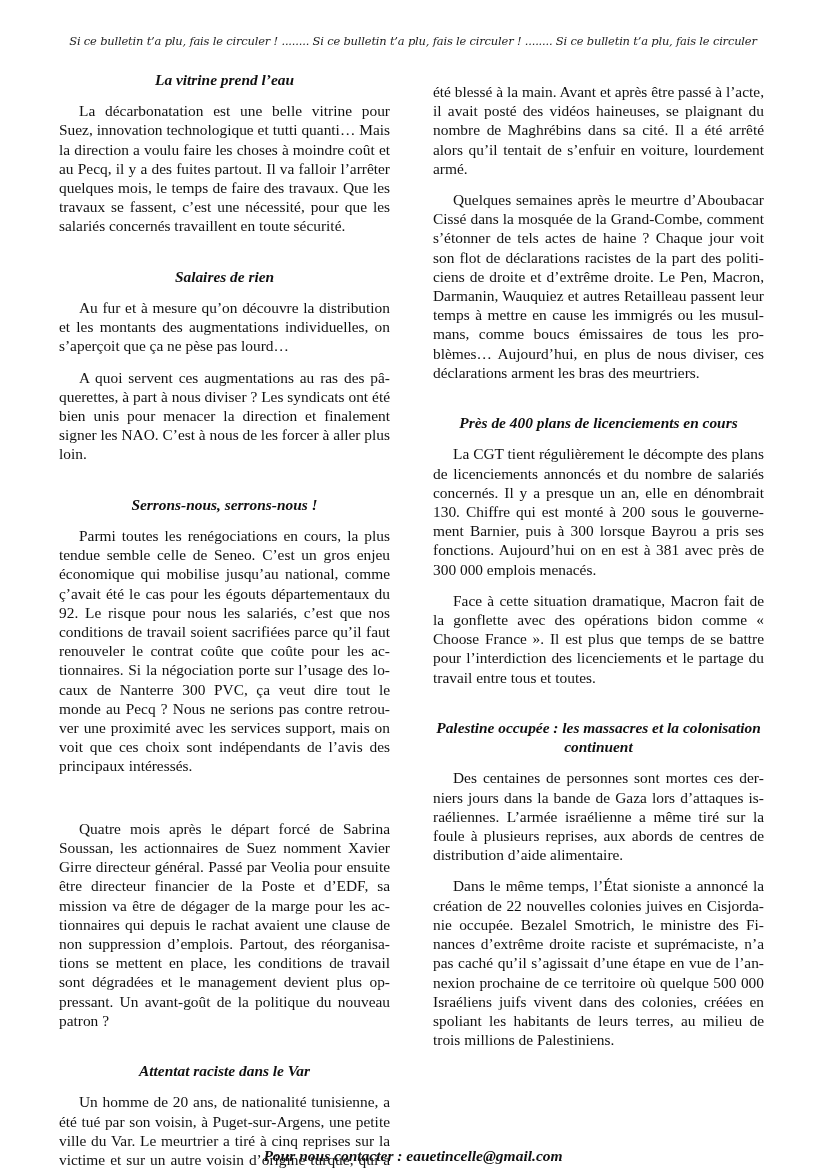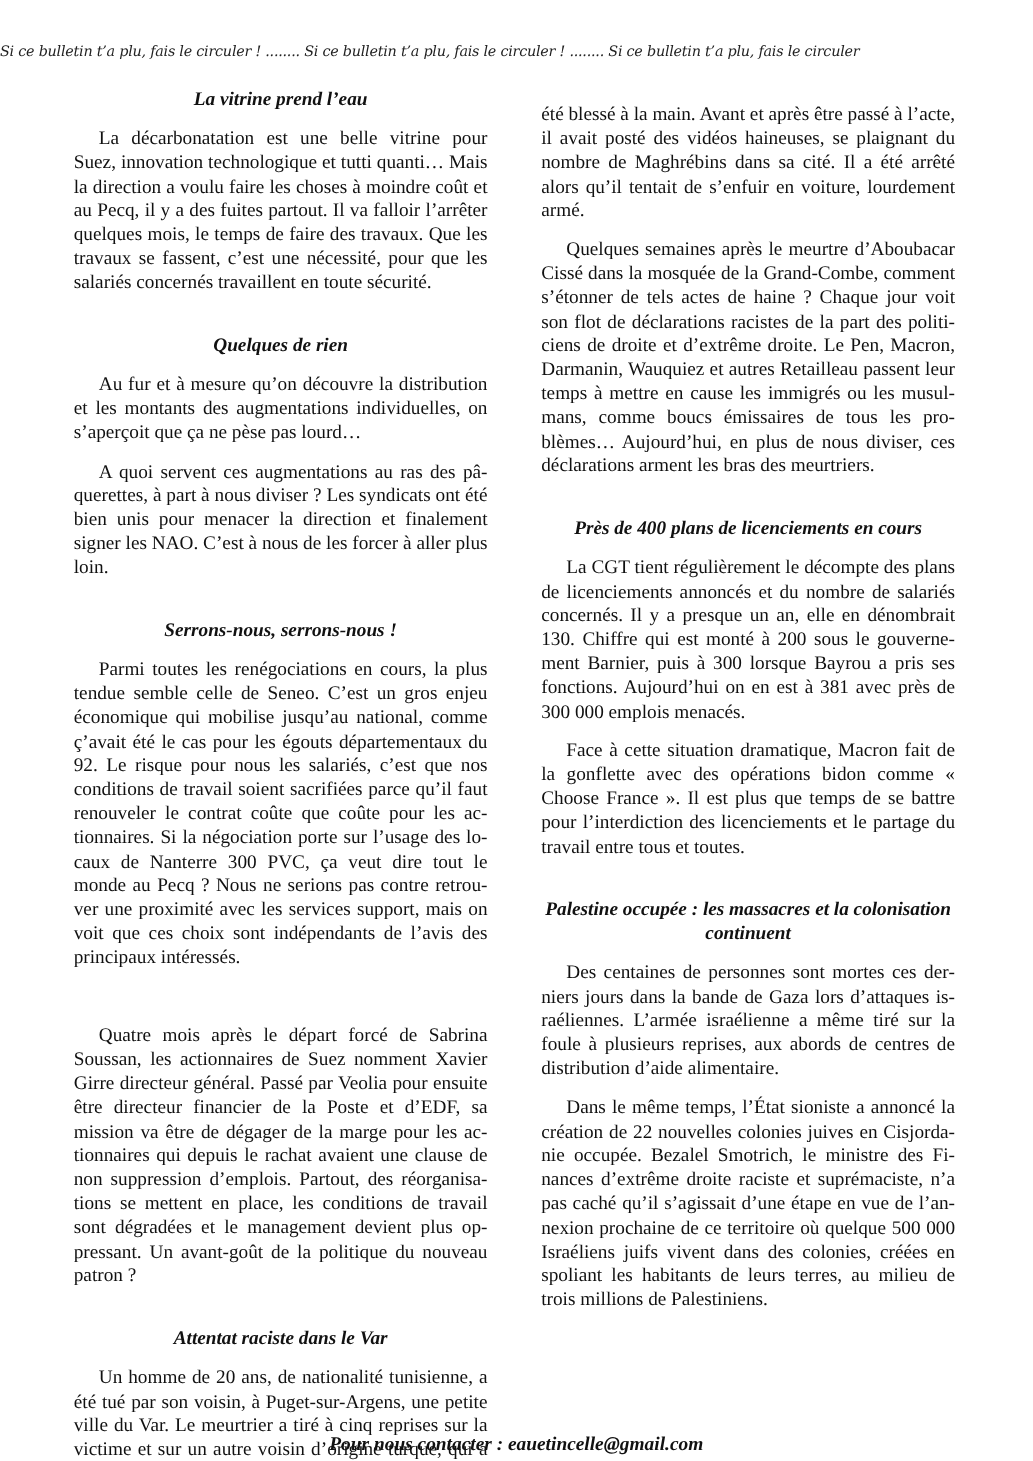--- a/index.html
+++ b/index.html
@@ -1,18 +1,18 @@
 <!DOCTYPE html>
 <html><head>
   <meta charset="utf-8">
   <style>
     html, body { margin: 0; padding: 0; background: #ffffff; }
     body { width: 826px; height: 1169px; position: relative; overflow: hidden; color: #111; }
     .banner {
-      position: absolute; top: 34px; left: 0; width: 826px; 
+      position: absolute; top: 34px; left: 0; width: 826px; text-align: center;
       font-family: "DejaVu Serif", serif; font-style: italic; font-size: 11.5px; letter-spacing: -0.2px; color: #222;
     }
     .col {
       position: absolute; top: 70px; width: 355px;
       font-family: "Liberation Serif", serif; font-size: 15.4px; line-height: 19.2px;
       text-align: justify; hyphens: manual;
     }
     .col-left { left: 47px; }
     .col-right { left: 421px; }
     .col h2 {
@@ -34,21 +34,21 @@
 
 <div class="banner">Si ce bulletin t’a plu, fais le circuler ! ........ Si ce bulletin t’a plu, fais le circuler ! ........ Si ce bulletin t’a plu, fais le circuler</div>
 
 <div class="col col-left">
   <section>
     <h2>La vitrine prend l’eau</h2>
     <p class="last">La décarbonatation est une belle vitrine pour Suez, innovation technologique et tutti quanti… Mais la direction a voulu faire les choses à moindre coût et au Pecq, il y a des fuites partout. Il va falloir l’arrêter quelques mois, le temps de faire des tra­vaux. Que les travaux se fassent, c’est une nécessité, pour que les salariés concernés travaillent en toute sécurité.</p>
   </section>
   <div class="gap"></div>
   <section>
-    <h2>Quelques de rien</h2>
+    <h2>Salaires de rien</h2>
     <p class="last">Au fur et à mesure qu’on découvre la distribution et les montants des augmentations individuelles, on s’aperçoit que ça ne pèse pas lourd…</p>
     <p class="last">A quoi servent ces augmentations au ras des pâ­querettes, à part à nous diviser ? Les syndicats ont été bien unis pour menacer la direction et finalement signer les NAO. C’est à nous de les forcer à aller plus loin.</p>
   </section>
   <div class="gap"></div>
   <section>
     <h2>Serrons-nous, serrons-nous !</h2>
     <p class="last">Parmi toutes les renégociations en cours, la plus tendue semble celle de Seneo. C’est un gros enjeu économique qui mobilise jusqu’au national, comme ç’avait été le cas pour les égouts départementaux du 92. Le risque pour nous les salariés, c’est que nos conditions de travail soient sacrifiées parce qu’il faut renouveler le contrat coûte que coûte pour les ac­tionnaires. Si la négociation porte sur l’usage des lo­caux de Nanterre 300 PVC, ça veut dire tout le monde au Pecq ? Nous ne serions pas contre retrou­ver une proximité avec les services support, mais on voit que ces choix sont indépendants de l’avis des principaux intéressés.</p>
   </section>
   <div class="gap"></div>
   <section>

